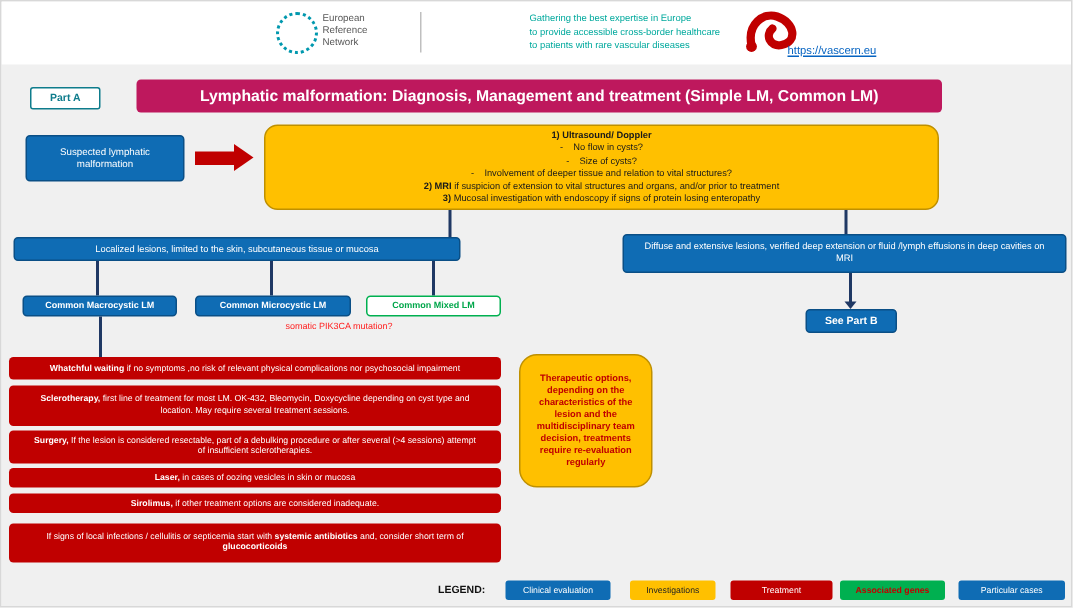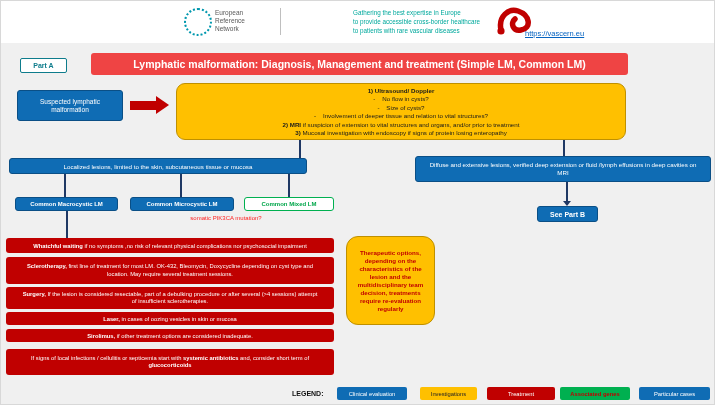--- a/index.html
+++ b/index.html
@@ -39,21 +39,21 @@
       <path d="M8 26 C5 12 16 4 25 7 C37 11 39 24 28 26 C20 27.5 17 19 22 15" stroke="#C00000" stroke-width="5.5" fill="none" stroke-linecap="round"></path>
       <circle cx="8" cy="27" r="3.6" fill="#C00000"></circle>
     </svg>
     <a href="#" class="abs" style="left:524px;top:28px;font-size:7.5px;text-decoration:underline;">https://vascern.eu</a>
   </div>
 
   <div id="canvas-bg"></div>
 
   <div class="box" style="left:19px;top:57px;width:47px;height:15px;background:#fff;border:1.5px solid #0E7C8C;border-radius:2px;color:#0E7C8C;font-weight:bold;font-size:7px;">Part A</div>
 
-  <div class="box" style="left:90px;top:52px;width:537px;height:22px;background:#ef4444;border-radius:3px;color:#fff;font-weight:bold;font-size:10.5px;">Lymphatic malformation: Diagnosis, Management and treatment (Simple LM, Common LM)</div>
+  <div class="box" style="left:90px;top:52px;width:537px;height:22px;background:#be185d;border-radius:3px;color:#fff;font-weight:bold;font-size:10.5px;">Lymphatic malformation: Diagnosis, Management and treatment (Simple LM, Common LM)</div>
 
   <div class="box blue" style="left:16px;top:89px;width:106px;height:31px;font-size:6.5px;line-height:8px;">Suspected lymphatic malformation</div>
 
   <div class="abs" style="left:129px;top:100px;width:26px;height:9px;background:#C00000;"></div>
   <div class="abs" style="left:155px;top:95px;width:0;height:0;border-top:9px solid transparent;border-bottom:9px solid transparent;border-left:13px solid #C00000;"></div>
 
   <div class="abs orangebox" style="left:175px;top:82px;width:450px;height:57px;border-radius:9px;padding-top:3px;font-size:6.2px;line-height:8.4px;color:#1a1a1a;box-sizing:border-box;">
     <div class="inv-line"><span><span style="font-weight: bold;">1) Ultrasound/ Doppler</span></span></div>
     <div class="inv-line"><span><span>-    No flow in cysts?</span></span></div>
     <div class="inv-line"><span><span>-    Size of cysts?</span></span></div>

